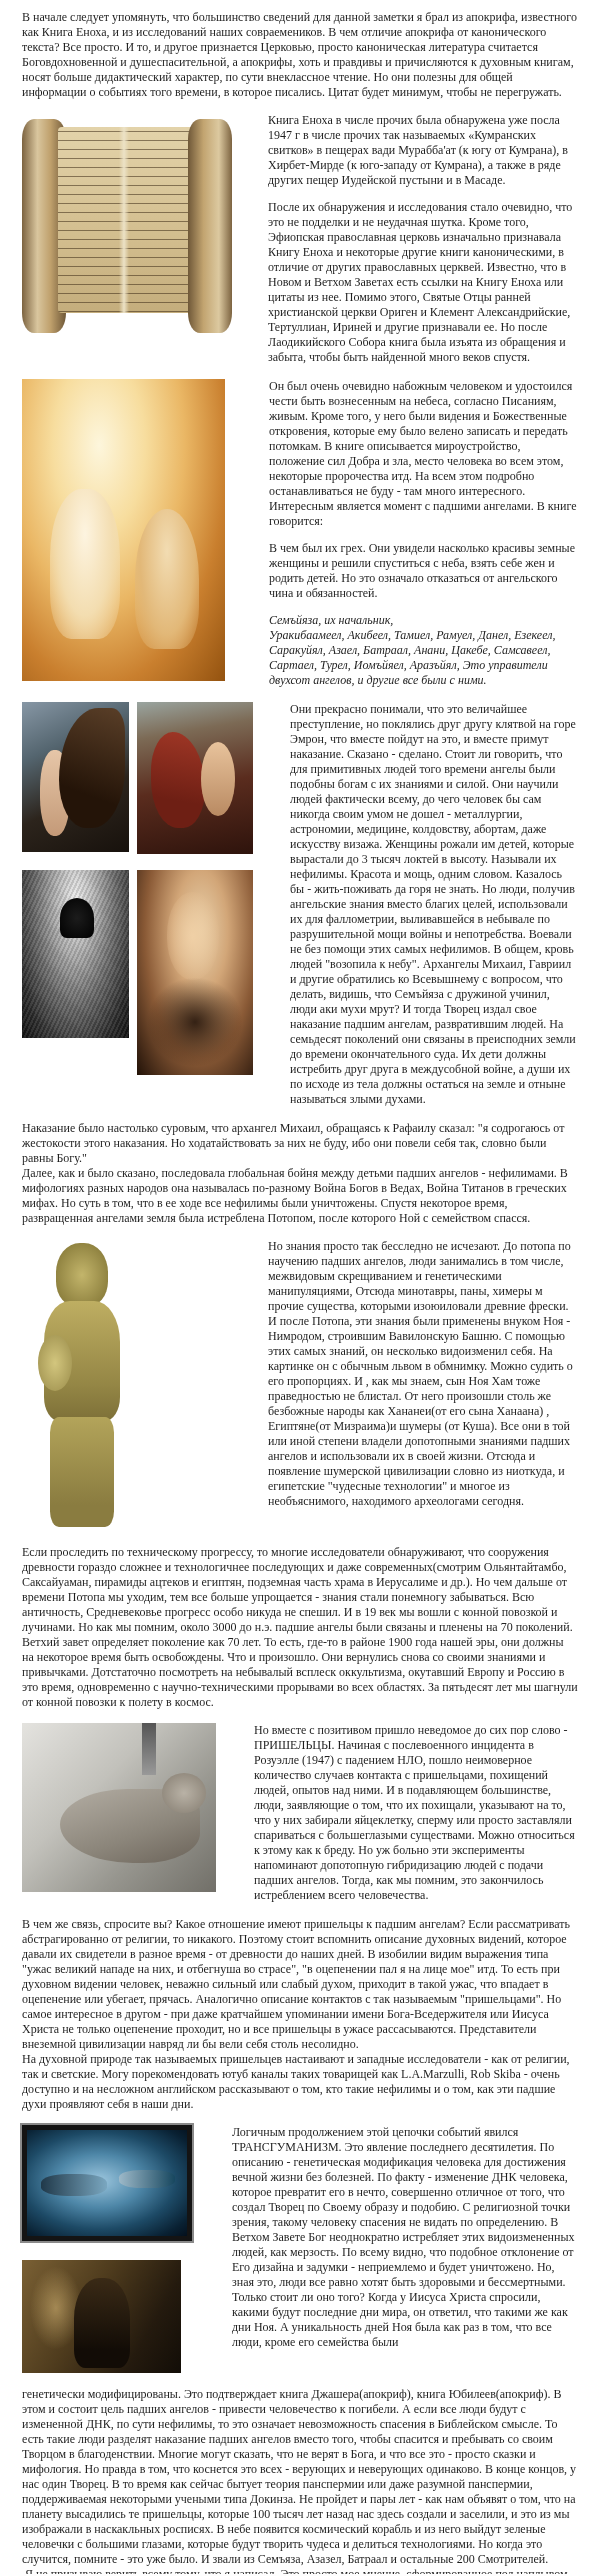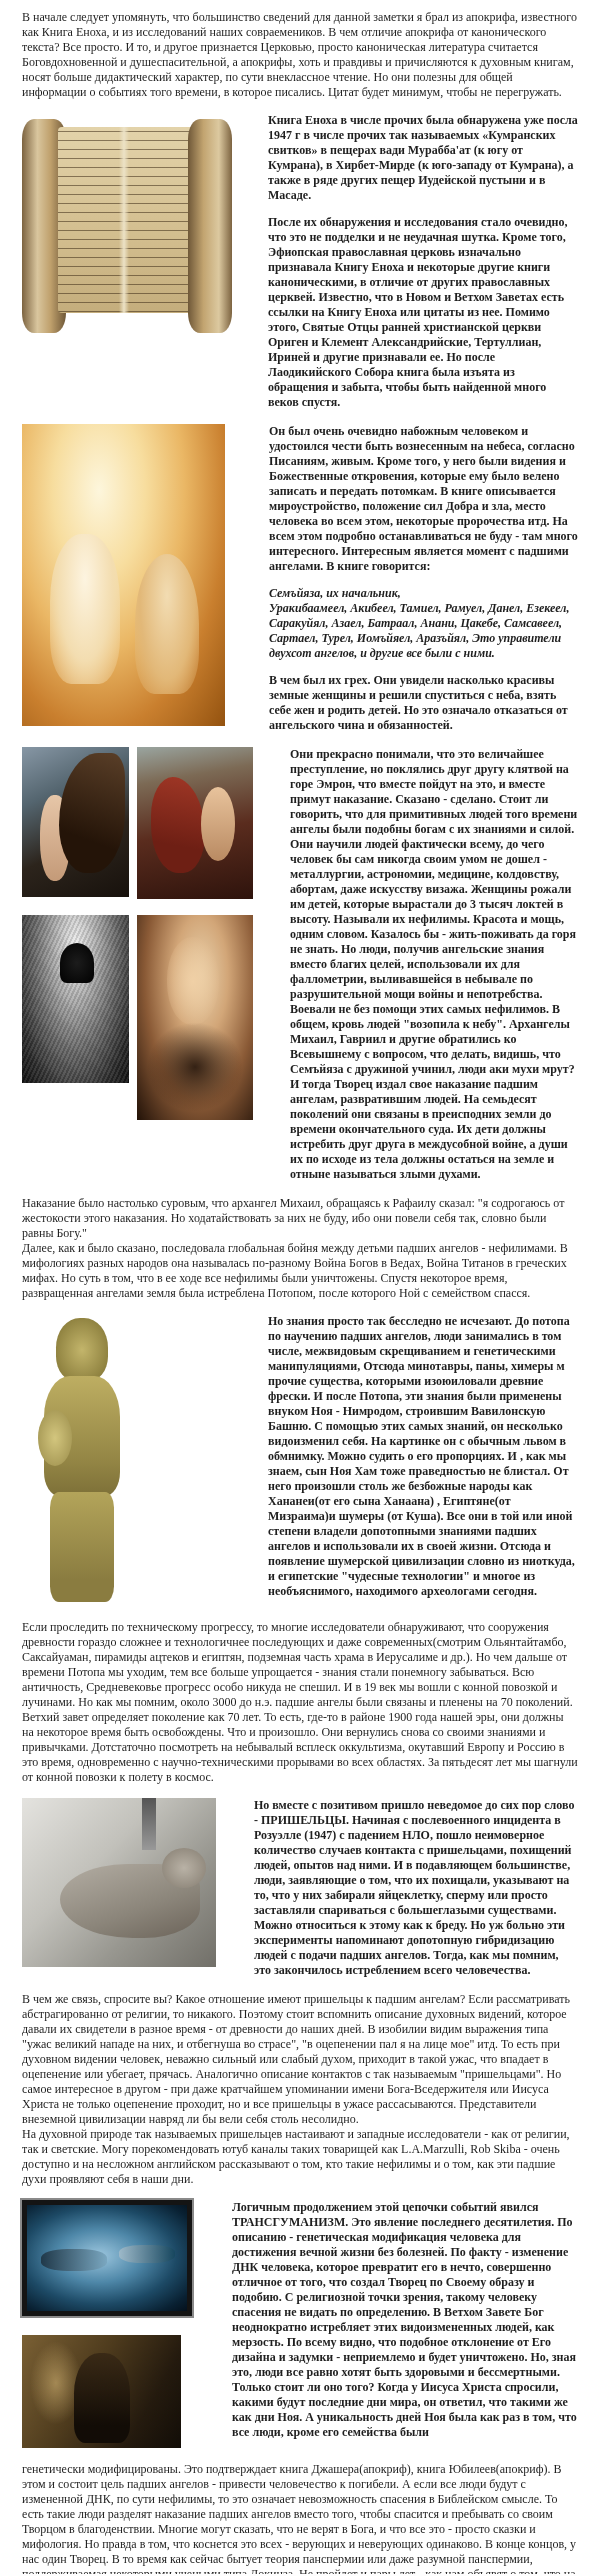--- a/index.html
+++ b/index.html
@@ -11,21 +11,21 @@
     font-family:"Liberation Serif","DejaVu Serif",serif;
     font-size:12px;
     line-height:15px;
     color:#1f1f1f;
   }
   p{margin:0;}
   .para{white-space:pre-line;}
   .fullw{margin-bottom:13px;}
   .row{display:flex;align-items:flex-start;margin-bottom:14px;}
   .leftcol{flex:0 0 auto;}
-  .rightcol{flex:1 1 auto;min-width:0;font-weight:bold;}
+  .rightcol{flex:1 1 auto;min-width:0;}
   .rightcol p{margin-bottom:12px;}
   .rightcol p:last-child{margin-bottom:0;}
   .names{font-style:italic;}
 
   
   .imgbox{position:relative;overflow:hidden;}
 
   
   .img-scroll{width:210px;height:230px;background:#fff;margin-right:36px;}
   .img-scroll .roll{position:absolute;top:6px;bottom:10px;width:44px;border-radius:12px/20px;
@@ -136,25 +136,25 @@
 
   <div class="row">
     <div class="leftcol">
       <div class="imgbox img-enoch">
         <div class="fig"></div>
         <div class="fig2"></div>
       </div>
     </div>
     <div class="rightcol">
       <p class="para">Он был очень очевидно набожным человеком и удостоился чести быть вознесенным на небеса, согласно Писаниям, живым. Кроме того, у него были видения и Божественные откровения, которые ему было велено записать и передать потомкам. В книге описывается мироустройство, положение сил Добра и зла, место человека во всем этом, некоторые пророчества итд. На всем этом подробно останавливаться не буду - там много интересного. Интересным является момент с падшими ангелами. В книге говорится:</p>
+      <p class="para">В чем был их грех. Они увидели насколько красивы земные женщины и решили спуститься с неба, взять себе жен и родить детей. Но это означало отказаться от ангельского чина и обязанностей.</p>
       <p class="para names">Семъйяза, их начальник,
 Уракибаамеел, Акибеел, Тамиел, Рамуел, Данел, Езекеел,
 Саракуйял, Азаел, Батраал, Анани, Цакебе, Самсавеел,
 Сартаел, Турел, Иомъйяел, Аразъйял, Это управители двухсот ангелов, и другие все были с ними.</p>
-      <p class="para">В чем был их грех. Они увидели насколько красивы земные женщины и решили спуститься с неба, взять себе жен и родить детей. Но это означало отказаться от ангельского чина и обязанностей.</p>
     </div>
   </div>
 
   <div class="row">
     <div class="leftcol grid2">
       <div class="r">
         <div class="imgbox img-embrace">
           <div class="body"></div>
           <div class="wing"></div>
         </div>

